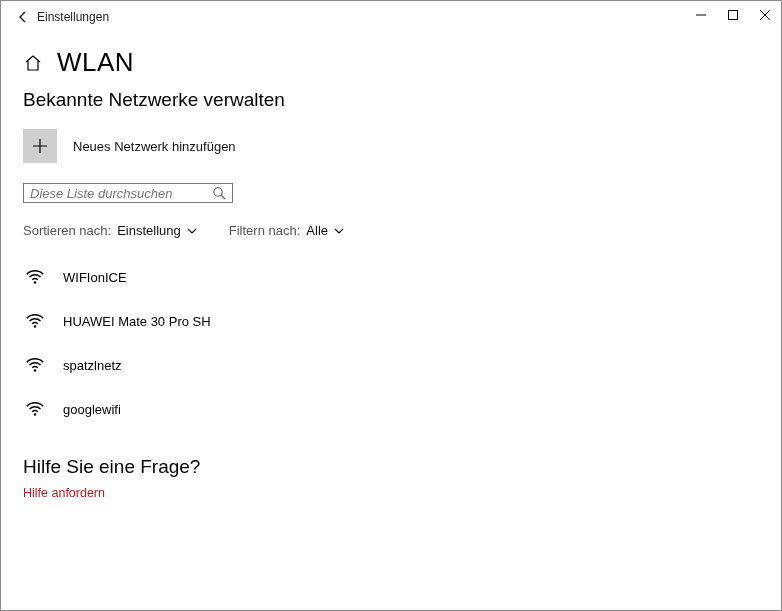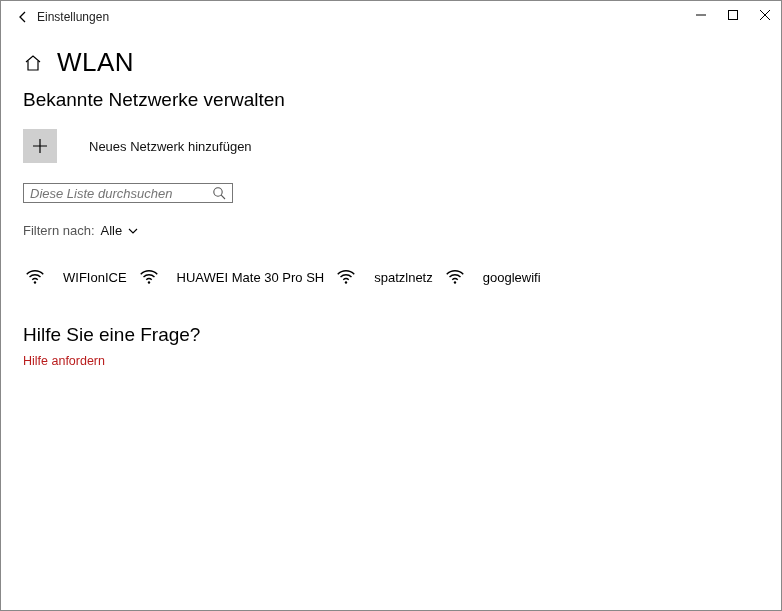--- a/index.html
+++ b/index.html
@@ -6,30 +6,30 @@
   body { background:#fff; color:#000; width:782px; height:611px; border:1px solid #888; position:relative; overflow:hidden; }
   .titlebar { display:flex; align-items:center; height:32px; padding:0 0 0 8px; font-size:12px; }
   .titlebar .back-btn { width:28px; display:flex; justify-content:center; align-items:center; height:32px; cursor:pointer; }
   .titlebar .title { margin-left:0; color:#222; }
   .win-controls { position:absolute; top:0; right:0; display:flex; }
   .win-controls .ctrl { width:32px; height:28px; display:flex; justify-content:center; align-items:center; cursor:pointer; }
   .content { padding: 8px 22px 0 22px; }
   .heading-row { display:flex; align-items:center; gap:14px; margin-top:6px; margin-bottom:11px; }
   .heading-row h1 { font-weight:400; font-size:26px; letter-spacing:.5px; }
   .subheading { font-size:19px; font-weight:400; margin-bottom:18px; }
-  .add-row { display:flex; align-items:center; gap:32px; margin-bottom:20px; cursor:pointer; }
+  .add-row { display:flex; align-items:center; gap:16px; margin-bottom:20px; cursor:pointer; }
   .plus-box { width:34px; height:34px; background:#cfcfcf; display:flex; align-items:center; justify-content:center; }
   .add-label { font-size:13px; color:#111; }
   .search-box { border:1px solid #777; width:210px; height:20px; display:flex; align-items:center; padding:0 6px; margin-bottom:20px;justify-content:flex-end; }
   .search-box input { border:none; outline:none; flex:1; font-size:13px; font-style:italic; color:#666; background:transparent; }
   .filters { display:flex; gap:32px; margin-bottom:22px; font-size:13px; color:#333; }
   .filters .grp { display:flex; align-items:center; gap:6px; cursor:pointer; }
   .filters .lbl { color:#555; }
   .filters .val { color:#111; }
-  .net-list { display:flex; flex-direction:row; gap:10px; }
+  .net-list { display:flex; flex-direction:column; gap:10px; }
   .net-item { display:flex; align-items:center; gap:16px; height:34px; cursor:pointer; font-size:13px; }
   .net-item .wifi-ico { width:24px; display:flex; justify-content:center; }
   .question { margin-top:30px; }
   .question h2 { font-weight:400; font-size:19px; margin-bottom:8px; }
   .help-link { color:#b91c1c; font-size:12.5px; cursor:pointer;margin-top:8px; }
   svg { display:block; }
 </style>
 </head>
 <body>
 
@@ -85,20 +85,27 @@
   <div class="search-box">
     <input type="text" placeholder="Diese Liste durchsuchen" style="">
     <svg width="14" height="14" viewBox="0 0 14 14" fill="none" stroke="#555" stroke-width="1.1">
         <circle cx="6" cy="6" r="4.2"></circle>
         <path d="M9.2 9.2 L13 13"></path>
       </svg>
   </div>
 
   <div class="filters">
     <div class="grp">
+      <span class="lbl">Sortieren nach:</span>
+      <span class="val">Einstellung</span>
+      <svg width="10" height="10" viewBox="0 0 10 10">
+          <path fill="none" stroke="#000" stroke-width="1.1" d="M1 3 L5 7 L9 3"></path>
+        </svg>
+    </div>
+    <div class="grp">
       <span class="lbl">Filtern nach:</span>
       <span class="val">Alle</span>
       <svg width="10" height="10" viewBox="0 0 10 10">
           <path fill="none" stroke="#000" stroke-width="1.1" d="M1 3 L5 7 L9 3"></path>
         </svg>
     </div>
   </div>
 
   <div class="net-list" id="net-list">
       <div class="net-item">

